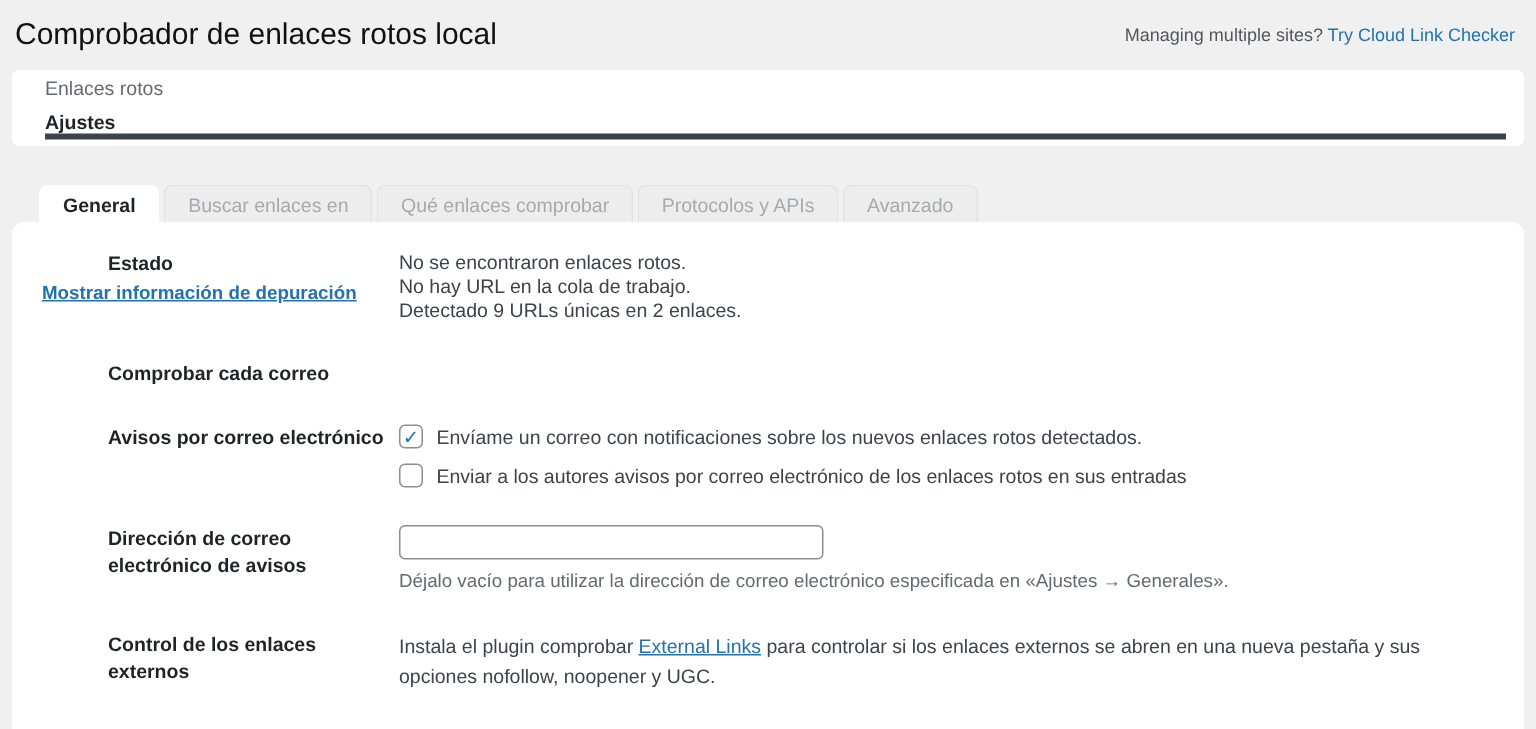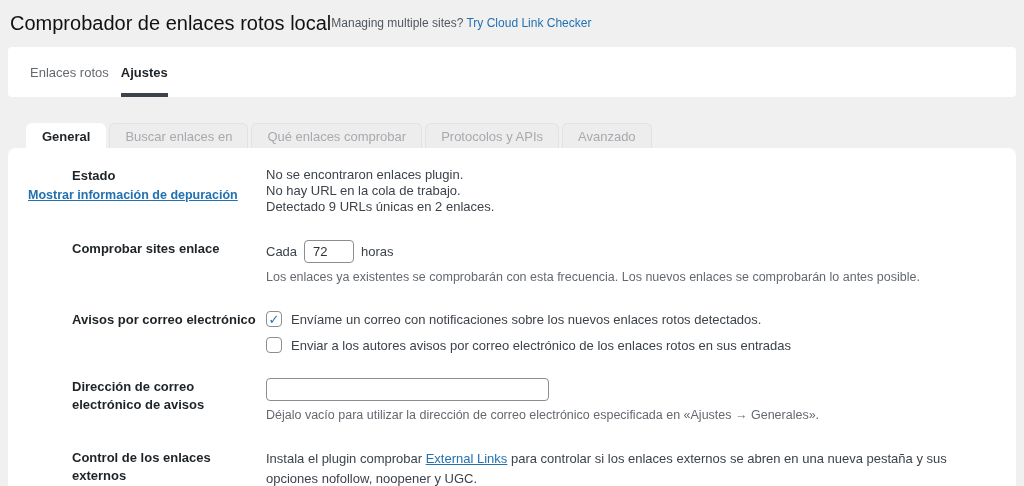--- a/index.html
+++ b/index.html
@@ -8,35 +8,36 @@
     background: #f0f0f1;
     font-family: "Liberation Sans", "DejaVu Sans", sans-serif;
     font-size: 13px;
     color: #1d2327;
   }
   
   .topbar {
     height: 47px;
     padding: 12px 14px 0 10px;
     display: flex;
-    justify-content: flex-start;
+    justify-content: space-between;
     align-items: flex-start;
   }
   .page-title { font-size: 20px; font-weight: 400; color: #111; letter-spacing: 0; }
   .manage { font-size: 12px; color: #50575e; padding-top: 4px; white-space: nowrap; }
   .manage a { color: #2271b1; text-decoration: none; cursor: pointer; }
   
   .main-tabs-bar {
     margin: 0 8px;
     height: 50px;
     background: #ffffff;
     border-radius: 4px;
     display: flex;
     align-items: stretch;
     padding-left: 22px;
+    flex-direction: column;
   }
   .main-tab {
     display: flex;
     align-items: center;
     padding: 0 0;
     margin-right: 12px;
     font-size: 13px;
     color: #646970;
     border-top: 4px solid transparent;
     border-bottom: 4px solid transparent;
@@ -170,37 +171,29 @@
 </div>
 
 <div class="panel">
 
   <div class="form-row">
     <div class="row-label">
       <div class="label-text">Estado</div>
       <a href="#" class="debug-link">Mostrar información de depuración</a>
     </div>
     <div class="row-content">
-      <div class="status-line">No se encontraron enlaces plugin.</div>
+      <div class="status-line">No se encontraron enlaces rotos.</div>
       <div class="status-line">No hay URL en la cola de trabajo.</div>
       <div class="status-line">Detectado 9 URLs únicas en 2 enlaces.</div>
     </div>
   </div>
 
   <div class="form-row">
     <div class="row-label">
-      <div class="label-text">Comprobar sites enlace</div>
-    </div>
-    <div class="row-content">
-      <div class="inline-field">
-        <span>Cada</span>
-        <input type="text" class="small-input" value="72" style="">
-        <span>horas</span>
-      </div>
-      <div class="description">Los enlaces ya existentes se comprobarán con esta frecuencia. Los nuevos enlaces se comprobarán lo antes posible.</div>
+      <div class="label-text">Comprobar cada correo</div>
     </div>
   </div>
 
   <div class="form-row">
     <div class="row-label">
       <div class="label-text">Avisos por correo electrónico</div>
     </div>
     <div class="row-content">
       <label class="check-row">
         <span class="checkbox checked"></span>

